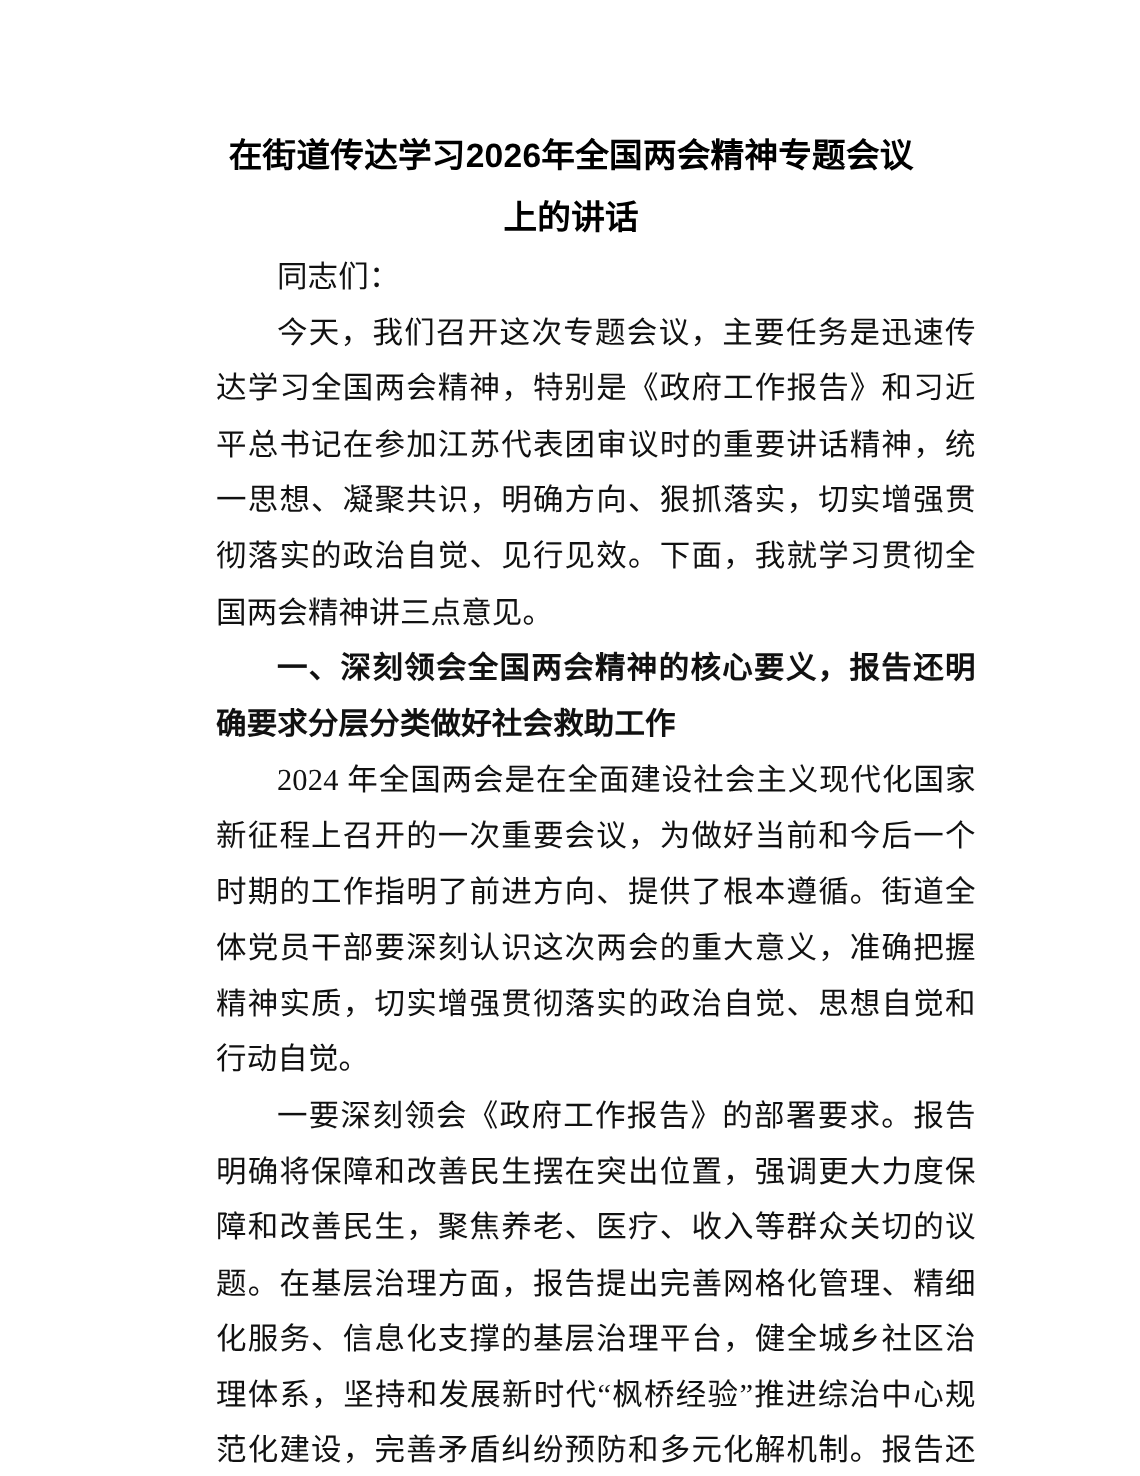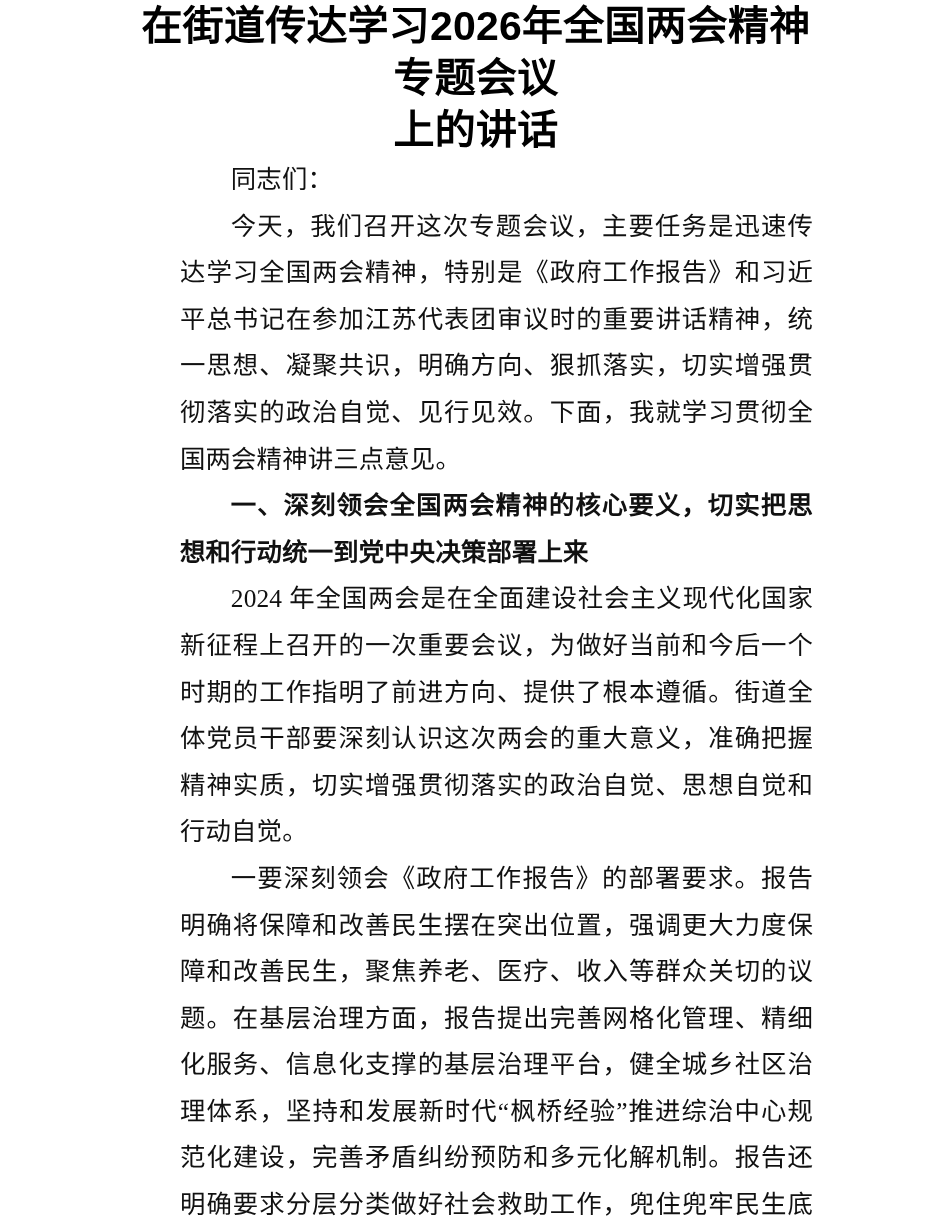--- a/index.html
+++ b/index.html
@@ -21,23 +21,24 @@
 
   .doc-body {
     position: absolute;
     left: 139px;
     top: 0;
     width: 674px;
   }
 
   .doc-title {
     margin: 0;
+    padding-top: 104px;
     font-family: "Liberation Sans", "DejaVu Sans", sans-serif;
     font-weight: 700;
-    font-size: 41px;
+    font-size: 28px;
     line-height: 52px;
     letter-spacing: 0.2px;
     color: #000000;
     text-align: center;
     white-space: pre-line;
   }
 
   .para {
     margin: 0;
     font-family: "Liberation Serif", "DejaVu Serif", serif;
@@ -76,20 +77,20 @@
 <div class="page" style="background: rgb(255, 255, 255); width: 950px; height: 1230px;">
   <div class="doc-body">
 
     <h1 class="doc-title" style="color: rgb(0, 0, 0);">在街道传达学习2026年全国两会精神专题会议
 上的讲话</h1>
 
     <p class="para salutation kai" style="color: rgb(17, 17, 17);">同志们：</p>
 
     <p class="para kai" style="color: rgb(17, 17, 17);">今天，我们召开这次专题会议，主要任务是迅速传达学习全国两会精神，特别是《政府工作报告》和习近平总书记在参加江苏代表团审议时的重要讲话精神，统一思想、凝聚共识，明确方向、狠抓落实，切实增强贯彻落实的政治自觉、见行见效。下面，我就学习贯彻全国两会精神讲三点意见。</p>
 
-    <p class="para heading kai" style="color: rgb(17, 17, 17);">一、深刻领会全国两会精神的核心要义，切实把思想和行动统一到党中央决策部署上来</p>
+    <p class="para heading kai" style="color: rgb(17, 17, 17);">一、深刻领会全国两会精神的核心要义，报告还明确要求分层分类做好社会救助工作</p>
 
     <p class="para kai" style="color: rgb(17, 17, 17);">2024 年全国两会是在全面建设社会主义现代化国家新征程上召开的一次重要会议，为做好当前和今后一个时期的工作指明了前进方向、提供了根本遵循。街道全体党员干部要深刻认识这次两会的重大意义，准确把握精神实质，切实增强贯彻落实的政治自觉、思想自觉和行动自觉。</p>
 
     <p class="para kai" style="color: rgb(17, 17, 17);">一要深刻领会《政府工作报告》的部署要求。报告明确将保障和改善民生摆在突出位置，强调更大力度保障和改善民生，聚焦养老、医疗、收入等群众关切的议题。在基层治理方面，报告提出完善网格化管理、精细化服务、信息化支撑的基层治理平台，健全城乡社区治理体系，坚持和发展新时代“枫桥经验”推进综治中心规范化建设，完善矛盾纠纷预防和多元化解机制。报告还明确要求分层分类做好社会救助工作，兜住兜牢民生底线，做好困境儿童关爱服务，加强独居老人、失能</p>
 
   </div>
 </div>
 
 </body></html>

